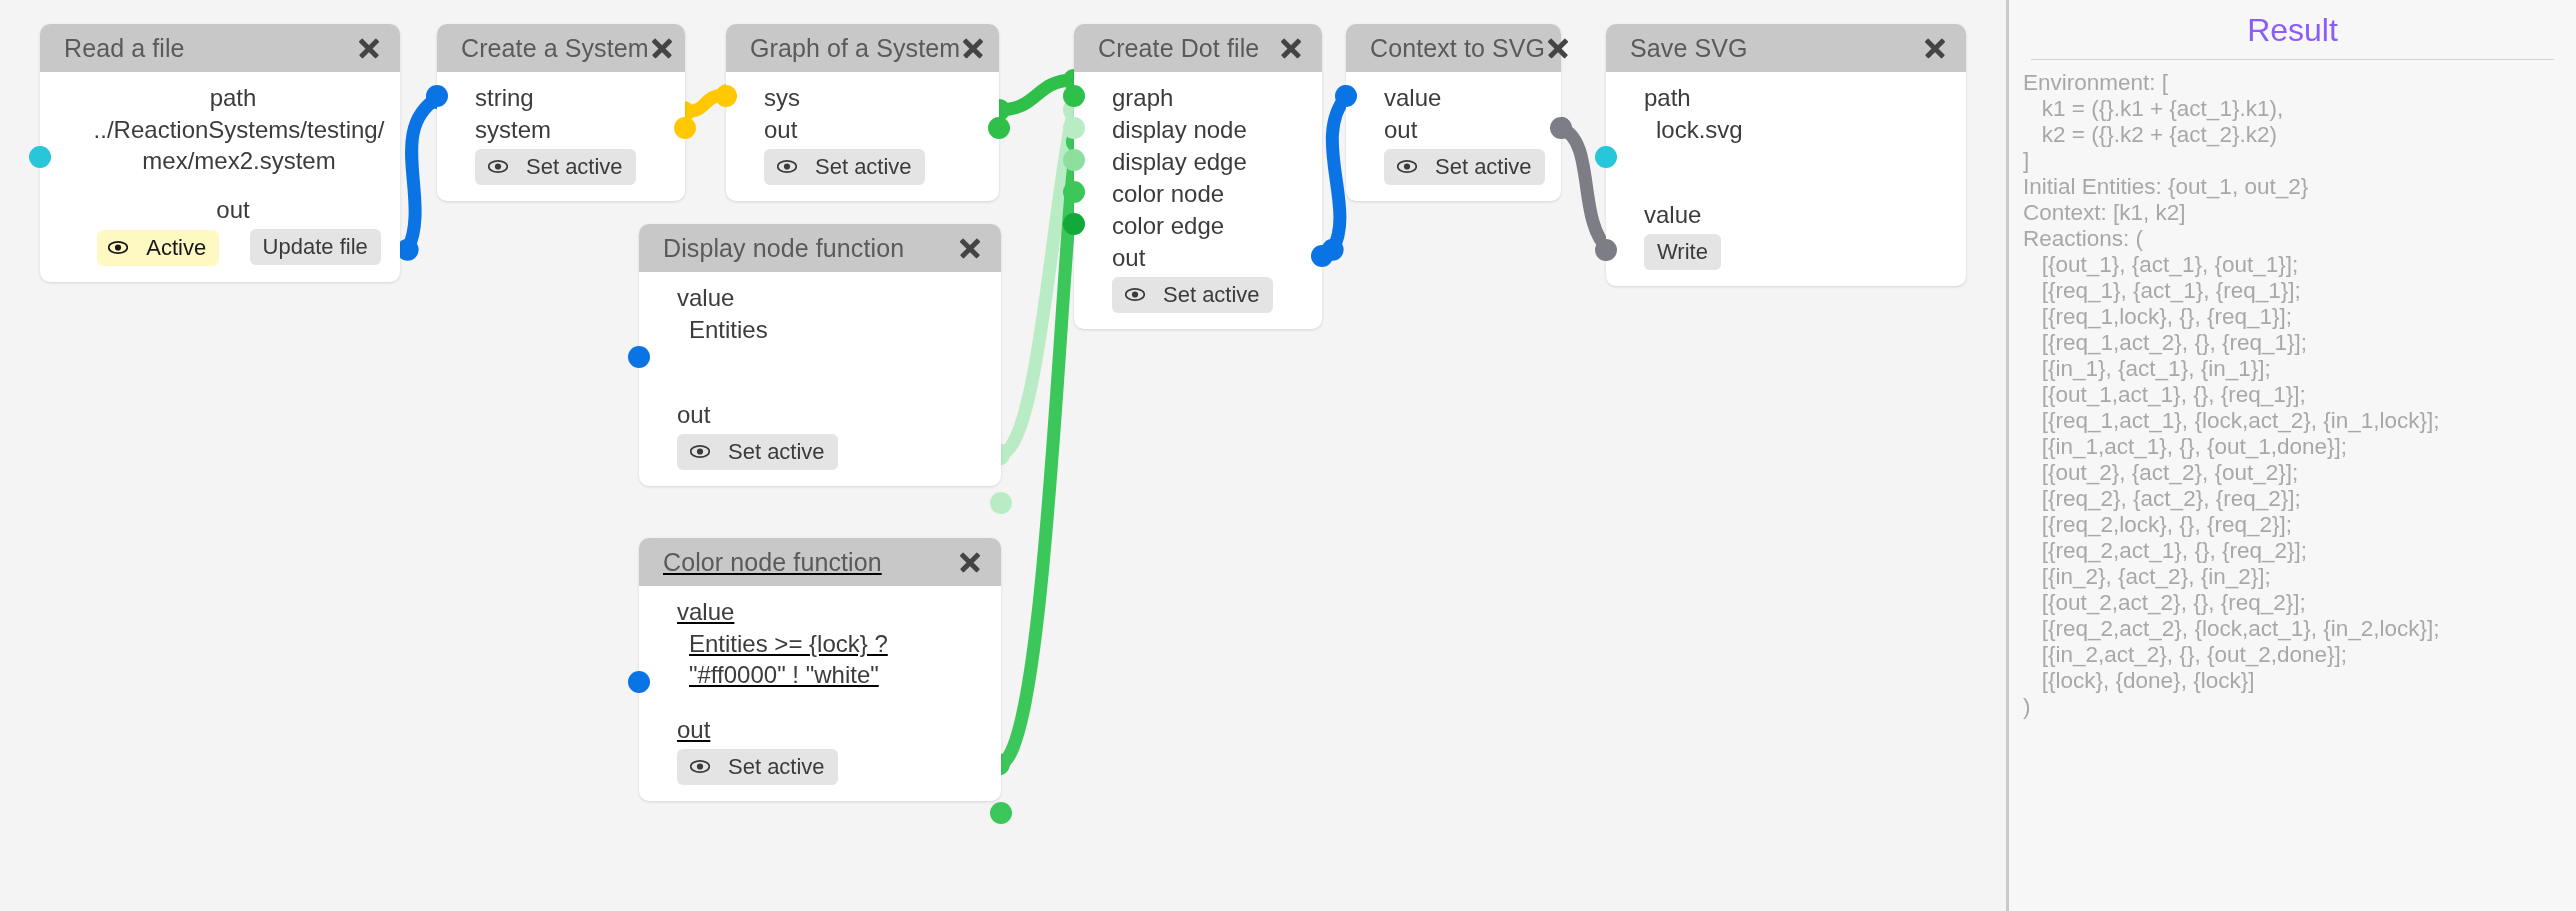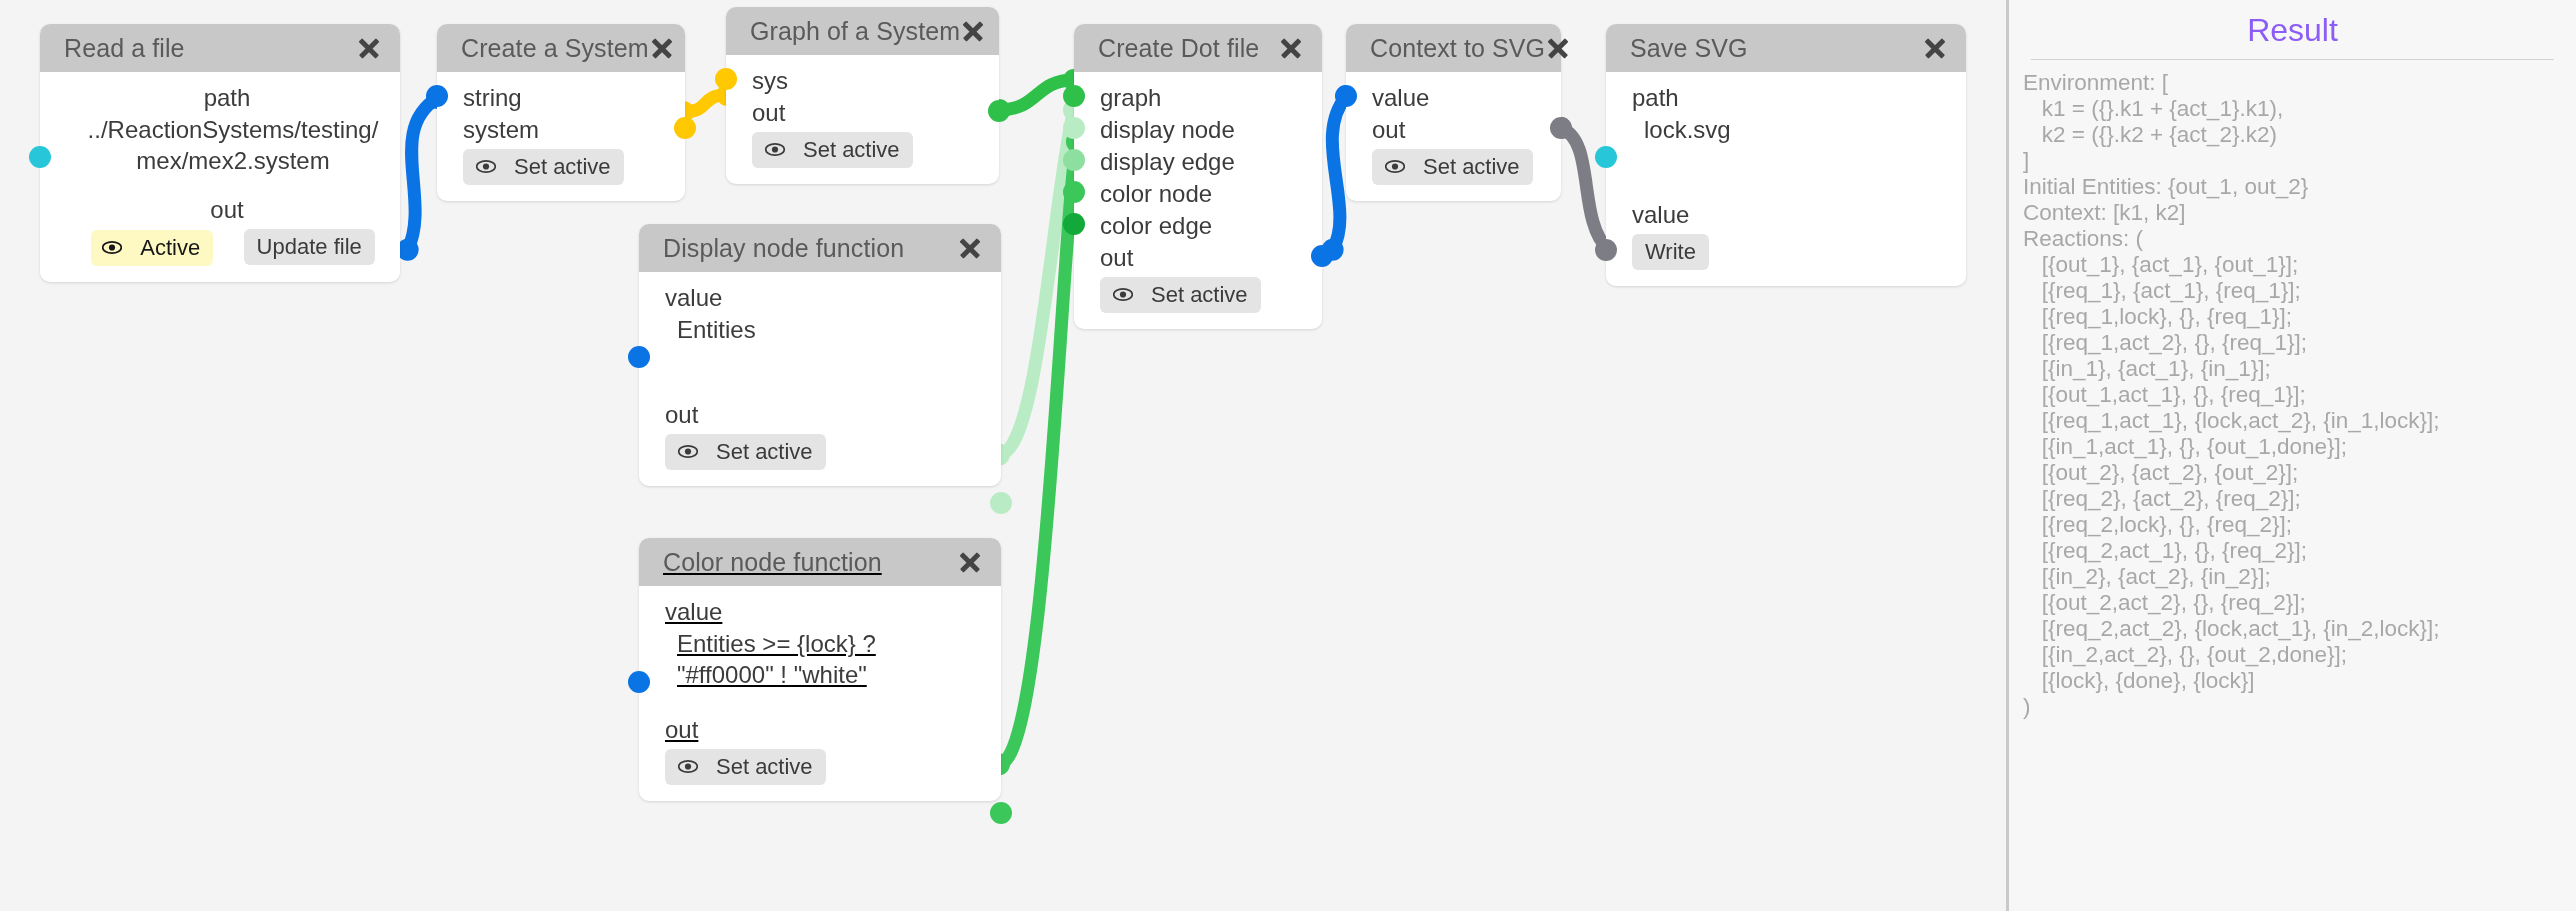--- a/index.html
+++ b/index.html
@@ -73,21 +73,21 @@
     top: 11px;
     width: 24px;
     height: 4.5px;
     background: #444;
     border-radius: 1px;
   }
   .close-icon::before { transform: rotate(45deg); }
   .close-icon::after  { transform: rotate(-45deg); }
 
   .node-body {
-    padding: 10px 0 16px 0;
+    padding: 10px 0 16px 12px;
     position: relative;
     border-radius: 9px;
   }
   .row {
     font-size: 24px;
     color: #3c3c3c;
     line-height: 32px;
     padding: 0 12px 0 26px;
     white-space: nowrap;
   }
@@ -258,21 +258,21 @@
             <svg width="20" height="13" viewBox="0 0 20 13">
               <ellipse cx="10" cy="6.5" rx="9.3" ry="5.6" fill="none" stroke="#3b3b3b" stroke-width="1.7"></ellipse>
               <circle cx="10" cy="6.5" r="3.1" fill="#3b3b3b"></circle>
             </svg>
           </span>
         <span>Set active</span>
       </div>
     </div>
   </div>
 
-  <div class="node" style="left:726px; top:7px; width:273px;">
+  <div class="node" style="left:726px; top:24px; width:273px;">
     <div class="node-header">
       <span class="node-title">Graph of a System</span>
       <span class="close-icon"></span>
     </div>
     <div class="node-body">
       <div class="port" style="left:-11px; top:13px; background:#ffc800;"></div>
       <div class="port" style="right:-11px; top:45px; background:#2fc04a;"></div>
       <div class="row">sys</div>
       <div class="row">out</div>
       <div class="pill plain">

